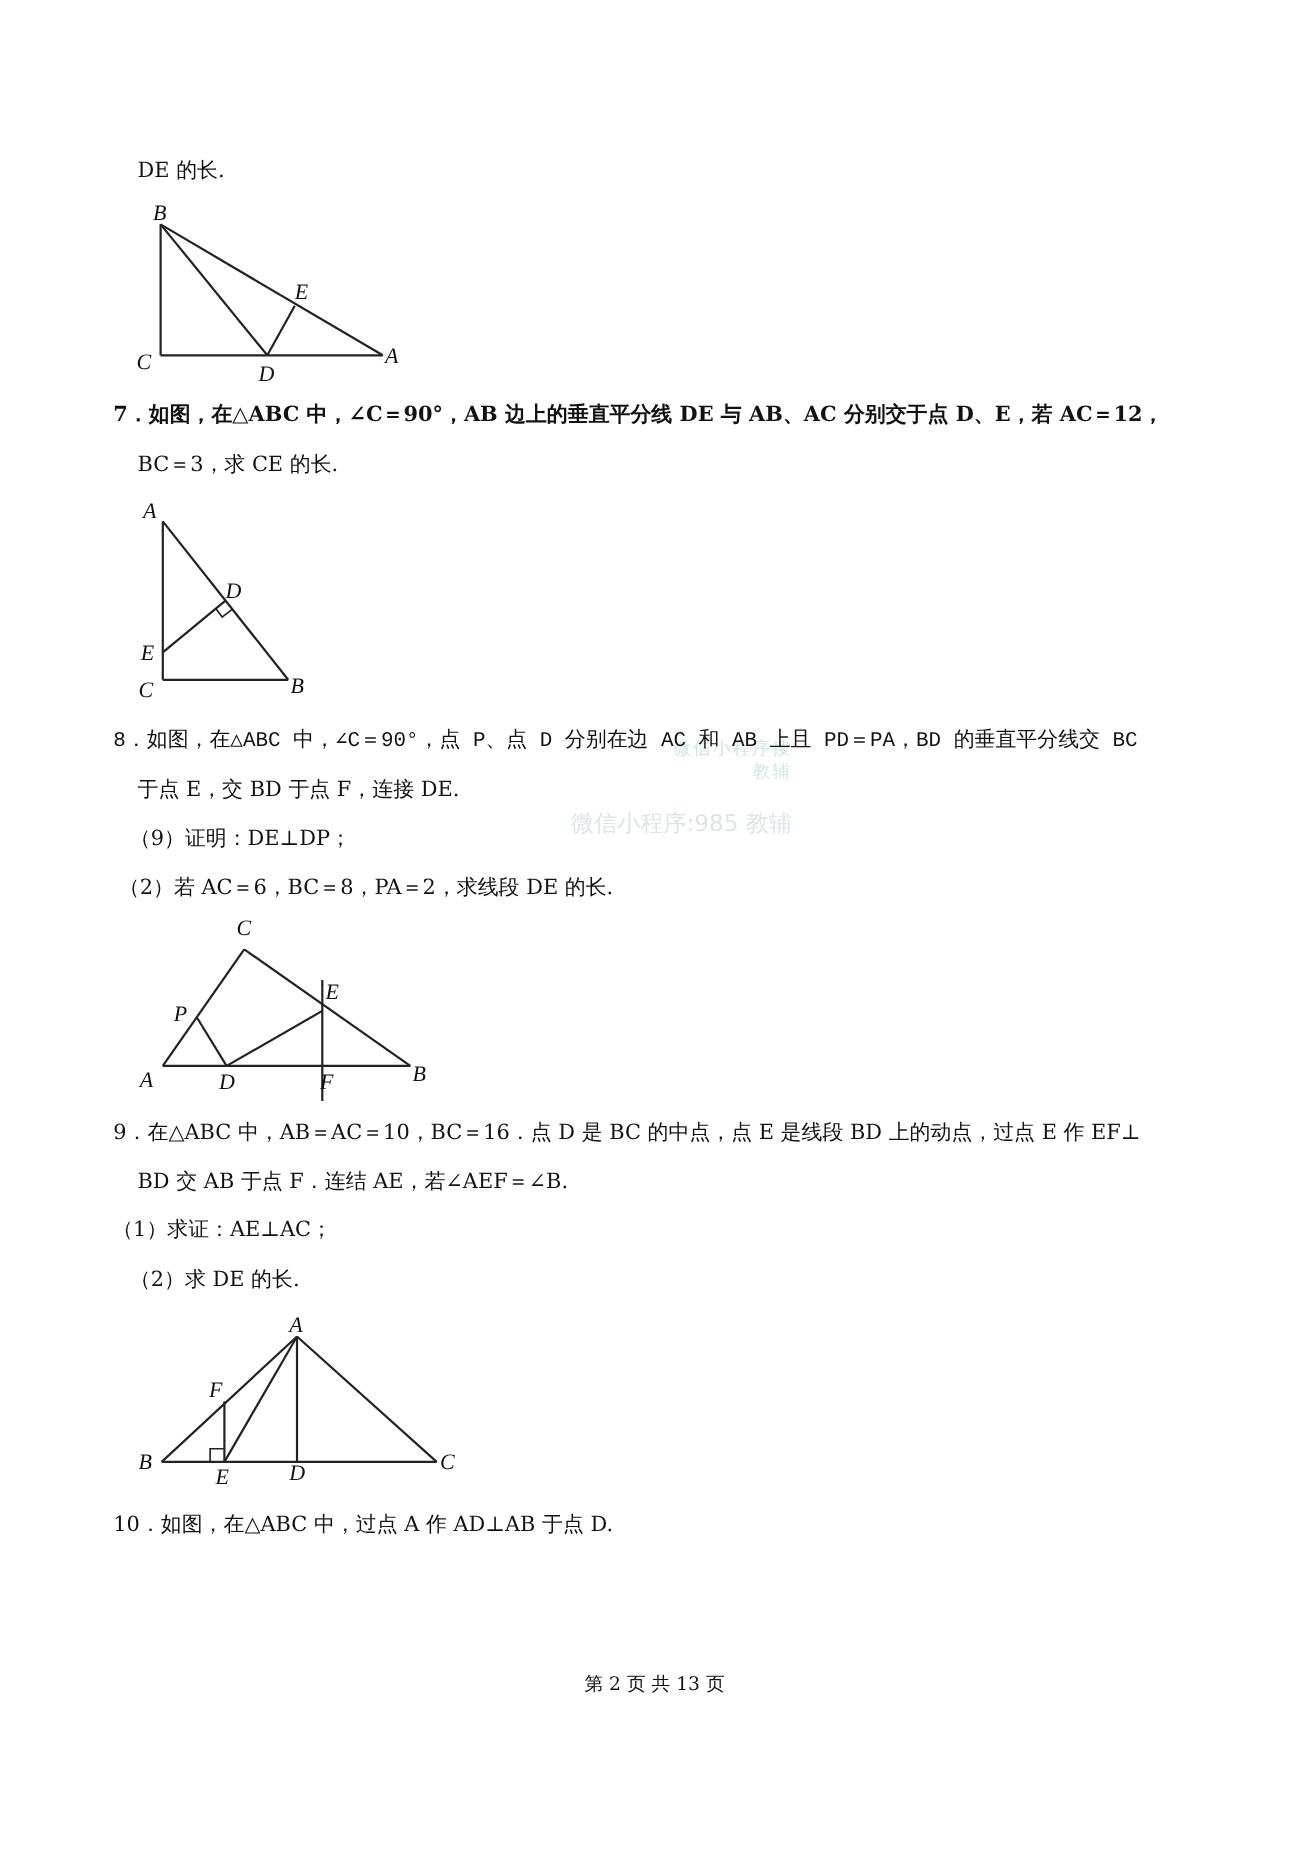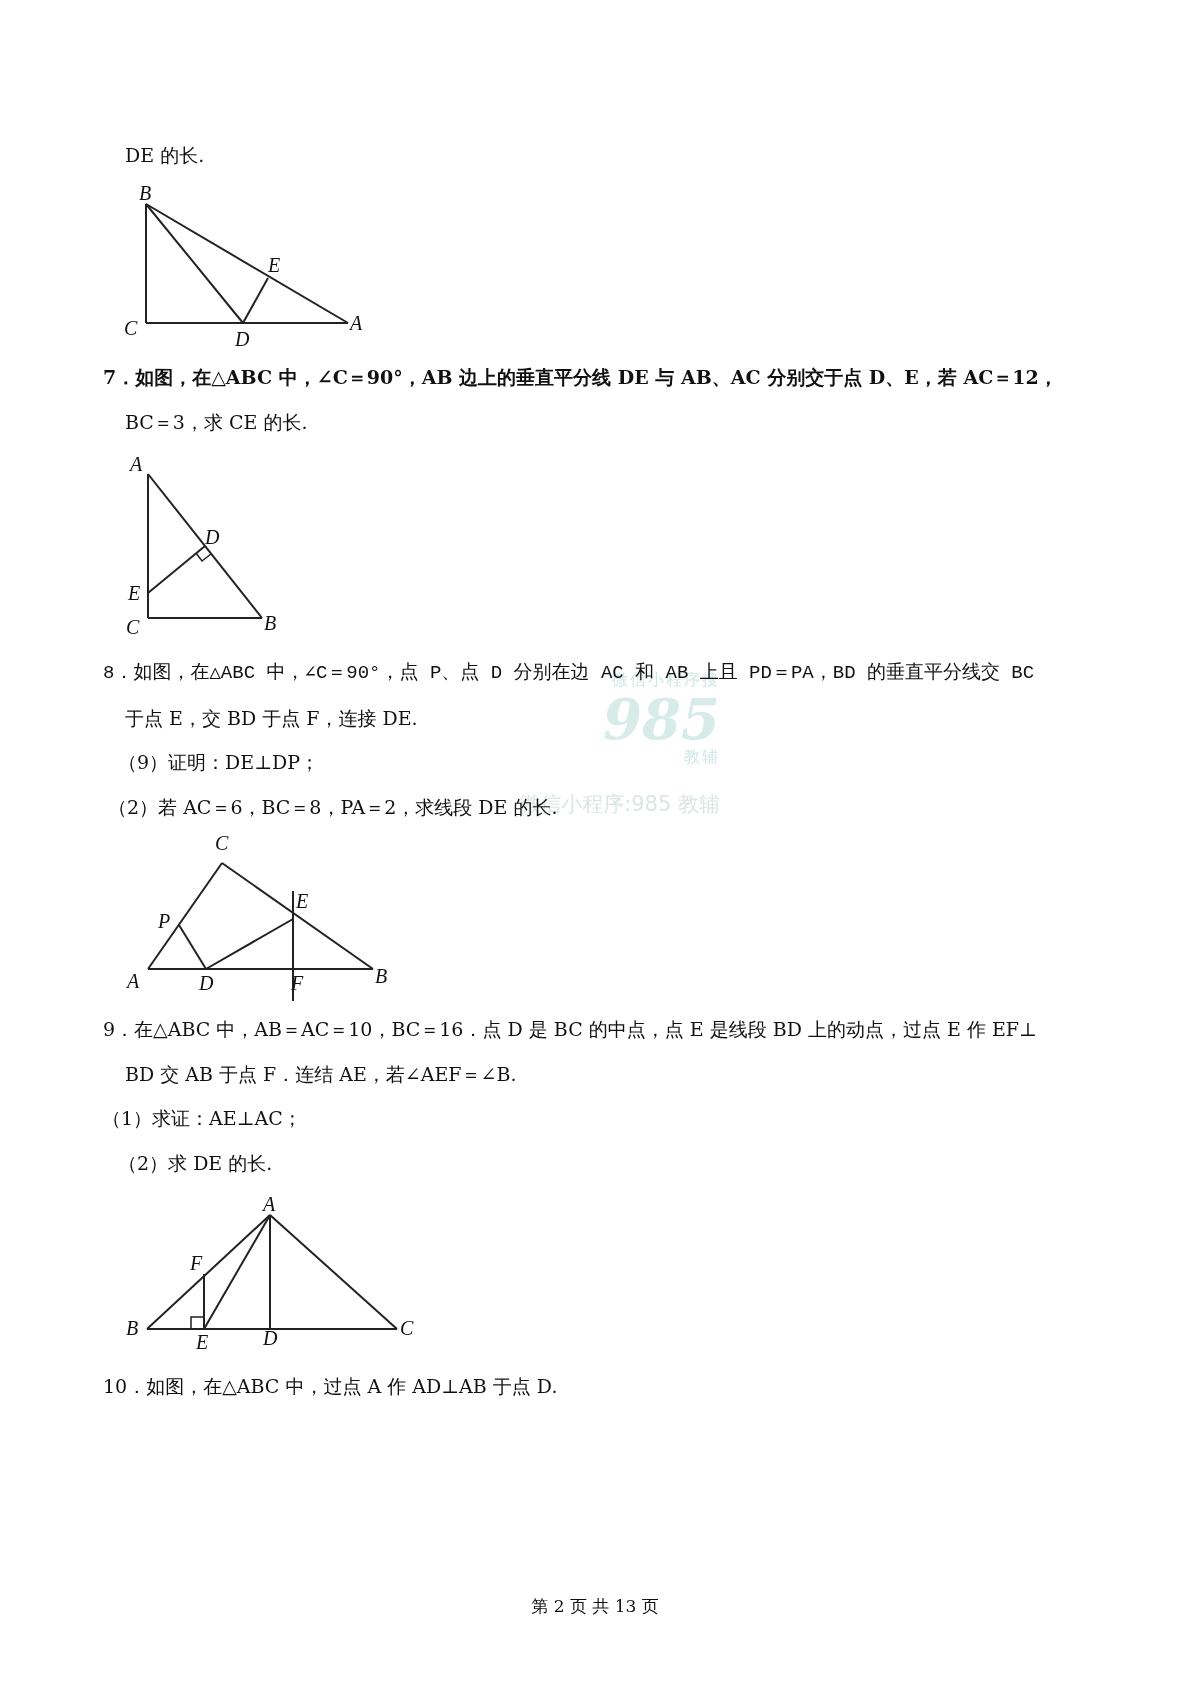--- a/index.html
+++ b/index.html
@@ -2,32 +2,31 @@
 <html><head>
 <meta charset="utf-8">
 <style>
   html, body { margin:0; padding:0; background:#ffffff; }
   body { width:1190px; height:1683px; position:relative; overflow:hidden;
          font-family:"DejaVu Serif","Liberation Serif",serif; color:#111; }
   .line { position:absolute; font-size:19px; line-height:24px; white-space:nowrap; }
   .fig { position:absolute; }
   .fig svg { display:block; }
   .fig text { font-family:"Liberation Serif","DejaVu Serif",serif; font-style:italic; font-size:20px; fill:#111; }
-  .footer { position:absolute; left:0; width:1190px; top:1595px; text-align:center; font-size:17px; }
+  .footer { position:absolute; left:0; width:1190px; top:1519px; text-align:center; font-size:17px; }
   .watermark { position:absolute; left:480px; top:670px; width:240px; height:150px; color:#cfe7e3; text-align:right; pointer-events:none; }
   .watermark .wm-top { font-size:16px; letter-spacing:2px; }
   .watermark .wm-num { font-size:56px; font-weight:bold; line-height:56px; font-style:italic; color:#d7ece9; }
   .watermark .wm-bottom { font-family:"DejaVu Sans","Liberation Sans",sans-serif; font-size:21px; margin-top:22px; color:#dbe6e4; }
 </style>
 </head>
 <body>
 
 <div class="watermark">
   <div class="wm-top">微信小程序搜</div>
-  <div class="wm-num">985</div>
   <div class="wm-top">教辅</div>
   <div class="wm-bottom">微信小程序:985 教辅</div>
 </div>
 
 <div class="line" style="left:125px; top:143px;">DE 的长.</div>
 
 <div class="fig" style="left:110px; top:180px;">
   <svg width="270" height="170" viewBox="0 0 270 170">
     <line x1="36" y1="24" x2="36" y2="143" stroke="#222" stroke-width="2"></line>
     <line x1="36" y1="143" x2="238" y2="143" stroke="#222" stroke-width="2"></line>

